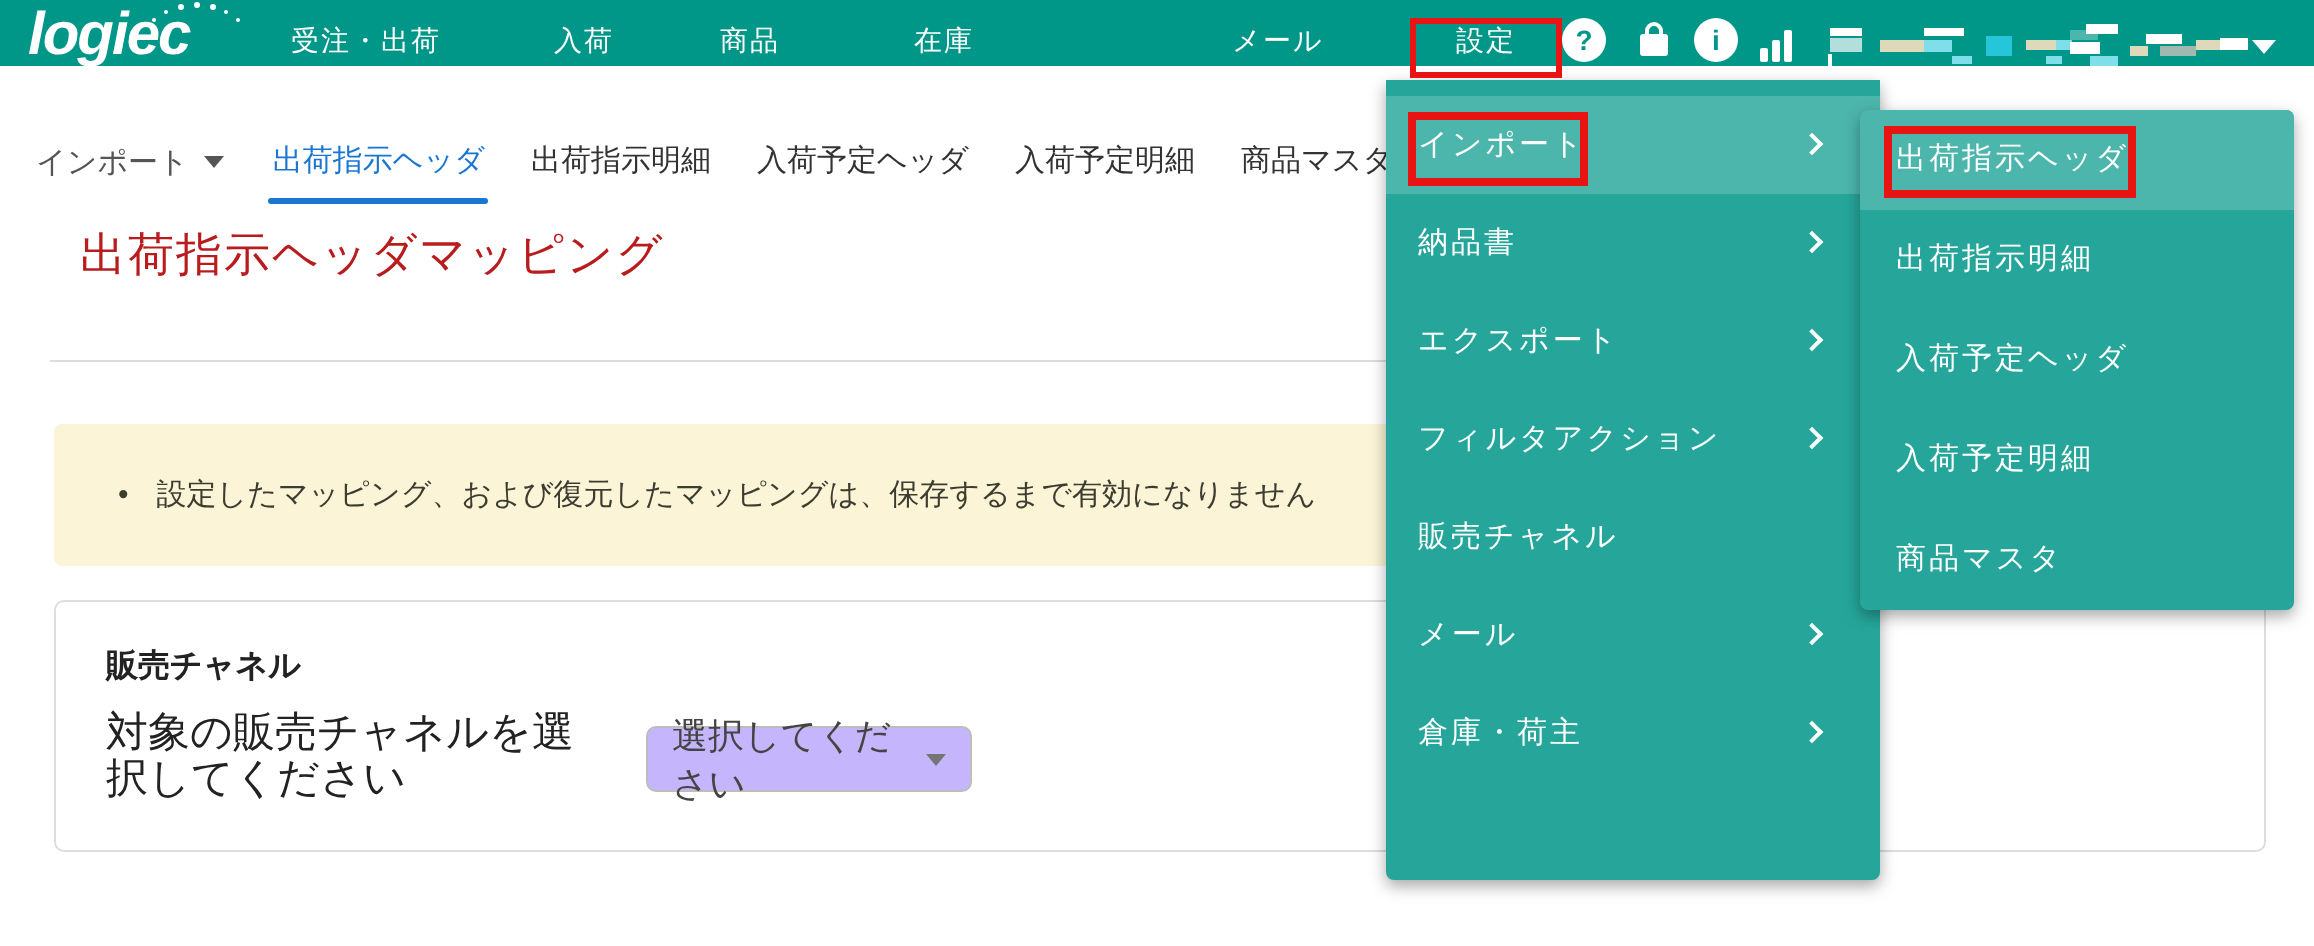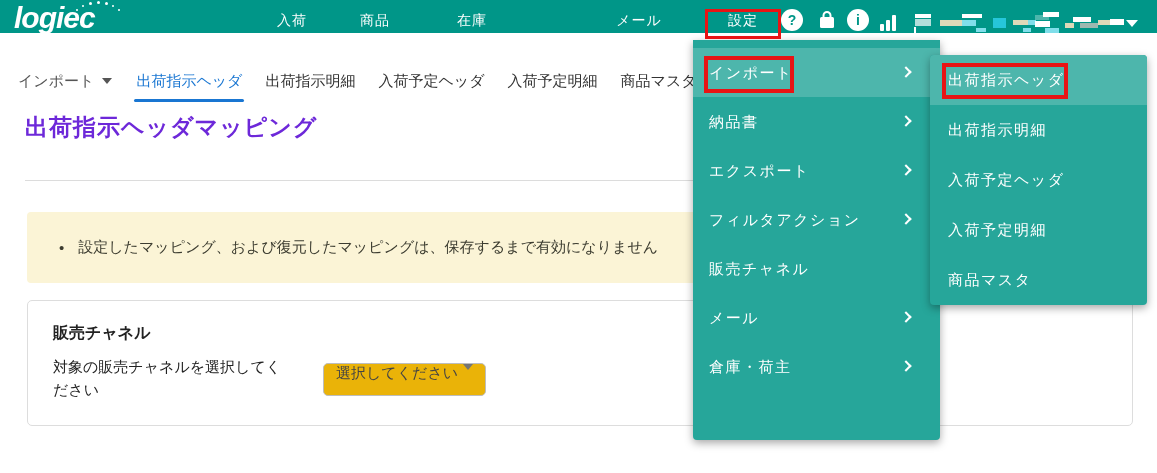--- a/index.html
+++ b/index.html
@@ -25,32 +25,32 @@
 
   
   #tabbar { position:absolute; left:18px; top:60px; height:42px; display:flex; align-items:center; z-index:5; }
   #import-dropdown { display:flex; align-items:center; gap:8px; color:#555; font-size:15px; margin-right:24px; cursor:pointer; }
   .small-caret { width:0; height:0; border-left:5px solid transparent; border-right:5px solid transparent; border-top:6px solid #555; }
   .tab { position:relative; height:42px; line-height:42px; font-size:15px; color:#333; margin-right:23px; cursor:pointer; white-space:nowrap; }
   .tab.active { color:#1976d2; }
   .tab.active::after { content:""; position:absolute; left:-2px; right:-2px; bottom:0; height:3px; background:#1976d2; border-radius:2px; }
 
   
-  #page-title { position:absolute; left:25px; top:112px; font-size:23px; font-weight:bold; color:#6d28d9; letter-spacing:1px; }
+  #page-title { position:absolute; left:40px; top:112px; font-size:23px; font-weight:normal; color:#b91c1c; letter-spacing:1px; }
   #divider { position:absolute; left:25px; top:180px; width:1108px; height:1px; background:#dcdcdc; }
   #notice { position:absolute; left:27px; top:212px; width:1106px; height:71px; background:#fbf4d6; border-radius:4px;
     display:flex; align-items:center; color:#3c3c30; font-size:15px; }
   #notice .bullet { margin-left:32px; margin-right:14px; font-size:15px; }
   #card { position:absolute; left:27px; top:300px; width:1106px; height:126px; background:#fff;
     border:1px solid #ddd; border-radius:5px; }
   #panel-heading { position:absolute; left:25px; top:22px; font-size:16px; font-weight:bold; color:#222; }
-  #panel-label { position:absolute; left:25px; top:54px; width:238px; font-size:15px; line-height:23px; color:#222; }
-  #channel-select { position:absolute; left:295px; top:62px; width:163px; height:33px; background:#eab308;
-    border:1px solid #bdbdbd; border-radius:5px; display:flex; align-items:flex-start; justify-content:space-between;
-    padding:0 12px; font-size:15px; color:#444; cursor:pointer; }
+  #panel-label { position:absolute; left:25px; top:54px; width:238px; font-size:21px; line-height:23px; color:#222; }
+  #channel-select { position:absolute; left:295px; top:62px; width:163px; height:33px; background:#c4b5fd;
+    border:1px solid #bdbdbd; border-radius:5px; display:flex; align-items:center; justify-content:space-between;
+    padding:0 12px; font-size:18px; color:#444; cursor:pointer; }
   #channel-select .small-caret { border-top-color:#757575; }
 
   
   .menu { position:absolute; background:#26a69a; box-shadow:0 3px 8px rgba(0,0,0,.35); z-index:40; }
   #menu-l1 { left:693px; top:40px; width:247px; height:400px; padding-top:8px; border-radius:0 0 4px 4px; }
   #menu-l2 { left:930px; top:55px; width:217px; height:250px; border-radius:4px; }
   .menu-item { position:relative; height:49px; line-height:49px; padding-left:16px; color:#fff;
     font-size:15px; letter-spacing:1.5px; cursor:pointer; white-space:nowrap; }
   #menu-l2 .menu-item { height:50px; line-height:50px; padding-left:18px; }
   .menu-item.hovered { background:#4db6ac; }
@@ -75,20 +75,21 @@
       <span class="dot" style="left:68px;top:5px;width:2px;height:2px;"></span>
       <span class="dot" style="left:75px;top:2px;width:3px;height:3px;"></span>
       <span class="dot" style="left:83px;top:1px;width:3px;height:3px;"></span>
       <span class="dot" style="left:91px;top:2px;width:3px;height:3px;"></span>
       <span class="dot" style="left:98px;top:5px;width:2px;height:2px;"></span>
       <span class="dot" style="left:104px;top:9px;width:2px;height:2px;"></span>
     </div>
     <div class="tagline"></div>
   </div>
 
+  <div class="nav-item" style="left:183px;">受注・出荷</div>
   <div class="nav-item" style="left:292px;">入荷</div>
   <div class="nav-item" style="left:375px;text-align:right;">商品</div>
   <div class="nav-item" style="left:452px;margin-left:20px;">在庫</div>
   <div class="nav-item" style="left:543px;margin-top:43px;">マスタ</div>
   <div class="nav-item" style="left:639px;">メール</div>
   <div class="nav-item" style="left:743px;">設定</div>
 
   <div class="hicon circle-icon" style="left:781px;">?</div>
   <div class="hicon" style="left:816px;">
     <svg width="22" height="22" viewBox="0 0 22 22">

